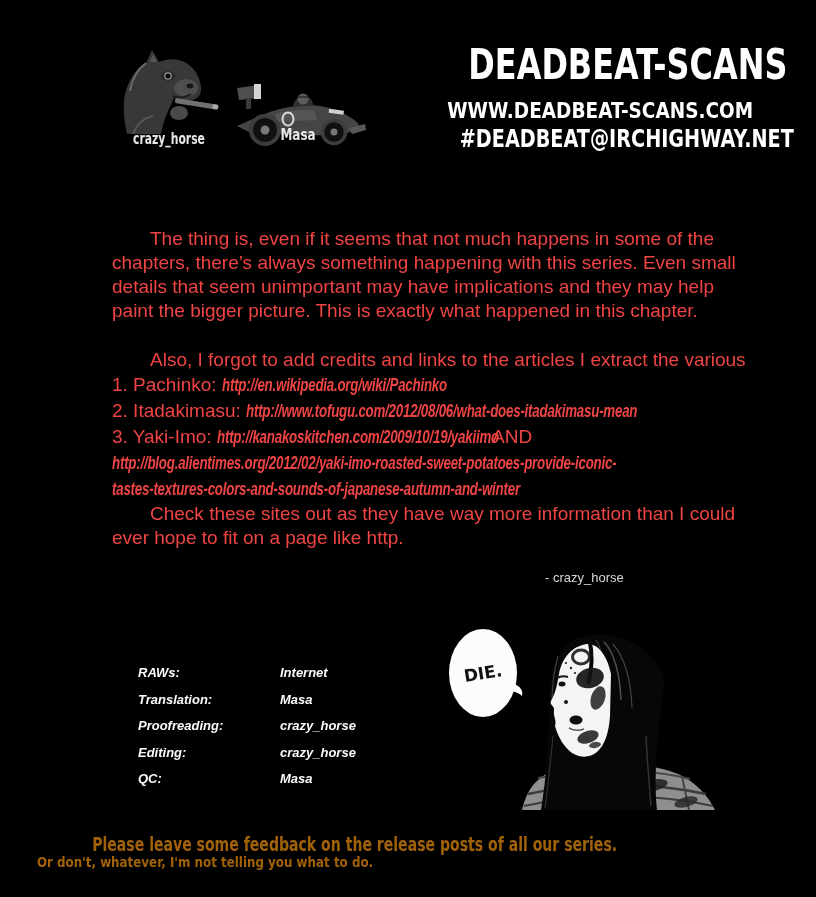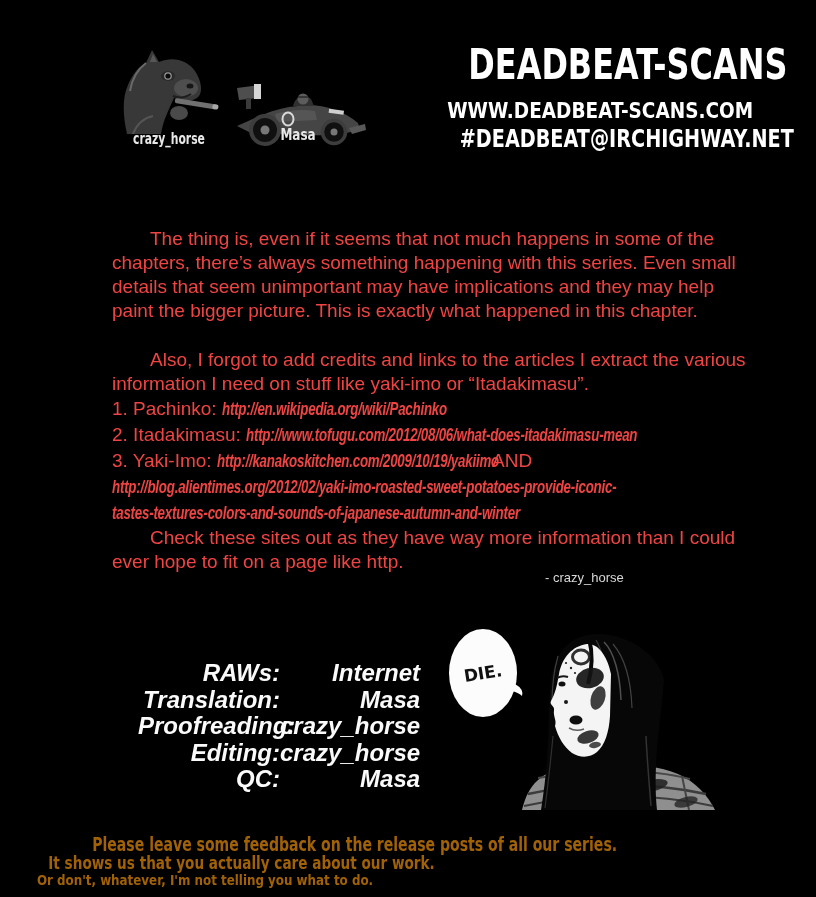--- a/index.html
+++ b/index.html
@@ -33,21 +33,21 @@
   .link-line { line-height:25px; }
   .link-label { font-size:19px; }
   .link-url {
     display:inline-block; font-weight:bold; font-style:italic; font-size:18px;
     letter-spacing:-0.3px; transform:scaleX(0.74); transform-origin:0 50%;
   }
   .link-suffix { position:absolute; left:380px; top:0; font-size:19px; }
   #signature { position:absolute; left:545px; top:570px; font-size:13px; color:#d9d9d9; }
 
   
-  #credits { position:absolute; left:138px; top:660px; font-weight:bold; font-style:italic; font-size:24px; color:#fafafa;text-align:right; }
+  #credits { position:absolute; left:138px; top:660px; font-weight:bold; font-style:italic; font-size:13px; color:#fafafa; }
   .credit-row { display:grid; grid-template-columns:142px auto; line-height:26.5px; white-space:nowrap; }
 
   
   #manga-panel { position:absolute; left:438px; top:616px; width:298px; height:194px; }
 
   
   #footer { position:absolute; left:0; top:834px; width:816px; color:#a16207; }
   #footer-line-1 { font-size:19px; line-height:20px; }
   #footer-line-1 .squish { transform:scaleX(0.74); }
   #footer-line-2 { font-size:17px; line-height:18px; }
@@ -107,21 +107,20 @@
   <div id="header-irc" class="comic"><span class="squish">#DEADBEAT@IRCHIGHWAY.NET</span></div>
 </div>
 
 <div id="notes">
   <div class="note-line indent">The thing is, even if it seems that not much happens in some of the</div>
   <div class="note-line">chapters, there’s always something happening with this series. Even small</div>
   <div class="note-line">details that seem unimportant may have implications and they may help</div>
   <div class="note-line">paint the bigger picture. This is exactly what happened in this chapter.</div>
 
   <div class="note-line indent sect-gap">Also, I forgot to add credits and links to the articles I extract the various</div>
-  <div class="note-line">information I need on stuff like yaki-imo or “Itadakimasu”.</div>
 
   <div class="note-line link-line">
     <span class="link-label">1. Pachinko: </span><span class="link-url">http://en.wikipedia.org/wiki/Pachinko</span><span class="link-suffix"></span>
   </div>
   <div class="note-line link-line">
     <span class="link-label">2. Itadakimasu: </span><span class="link-url">http://www.tofugu.com/2012/08/06/what-does-itadakimasu-mean</span><span class="link-suffix"></span>
   </div>
   <div class="note-line link-line">
     <span class="link-label">3. Yaki-Imo: </span><span class="link-url">http://kanakoskitchen.com/2009/10/19/yakiimo</span><span class="link-suffix">AND</span>
   </div>
@@ -209,15 +208,14 @@
 
   <g>
     <ellipse cx="45" cy="57" rx="34" ry="44" fill="#fcfcfc"></ellipse>
     <path d="M77,68 q9,5 7,12 q-3,-3 -10,-5 z" fill="#fcfcfc"></path>
     <text x="45" y="63" font-size="17" font-weight="bold" text-anchor="middle" fill="#111" font-family="DejaVu Sans, sans-serif" transform="rotate(-9 45 57)">DIE.</text>
   </g>
 </svg>
 
 <div id="footer" class="comic">
   <div id="footer-line-1"><span class="squish">Please leave some feedback on the release posts of all our series.</span></div>
-  <div id="footer-line-2"><span class="squish">It shows us that you actually care about our work.</span></div>
   <div id="footer-line-3"><span class="squish">Or don't, whatever, I'm not telling you what to do.</span></div>
 </div>
 
 </body></html>

